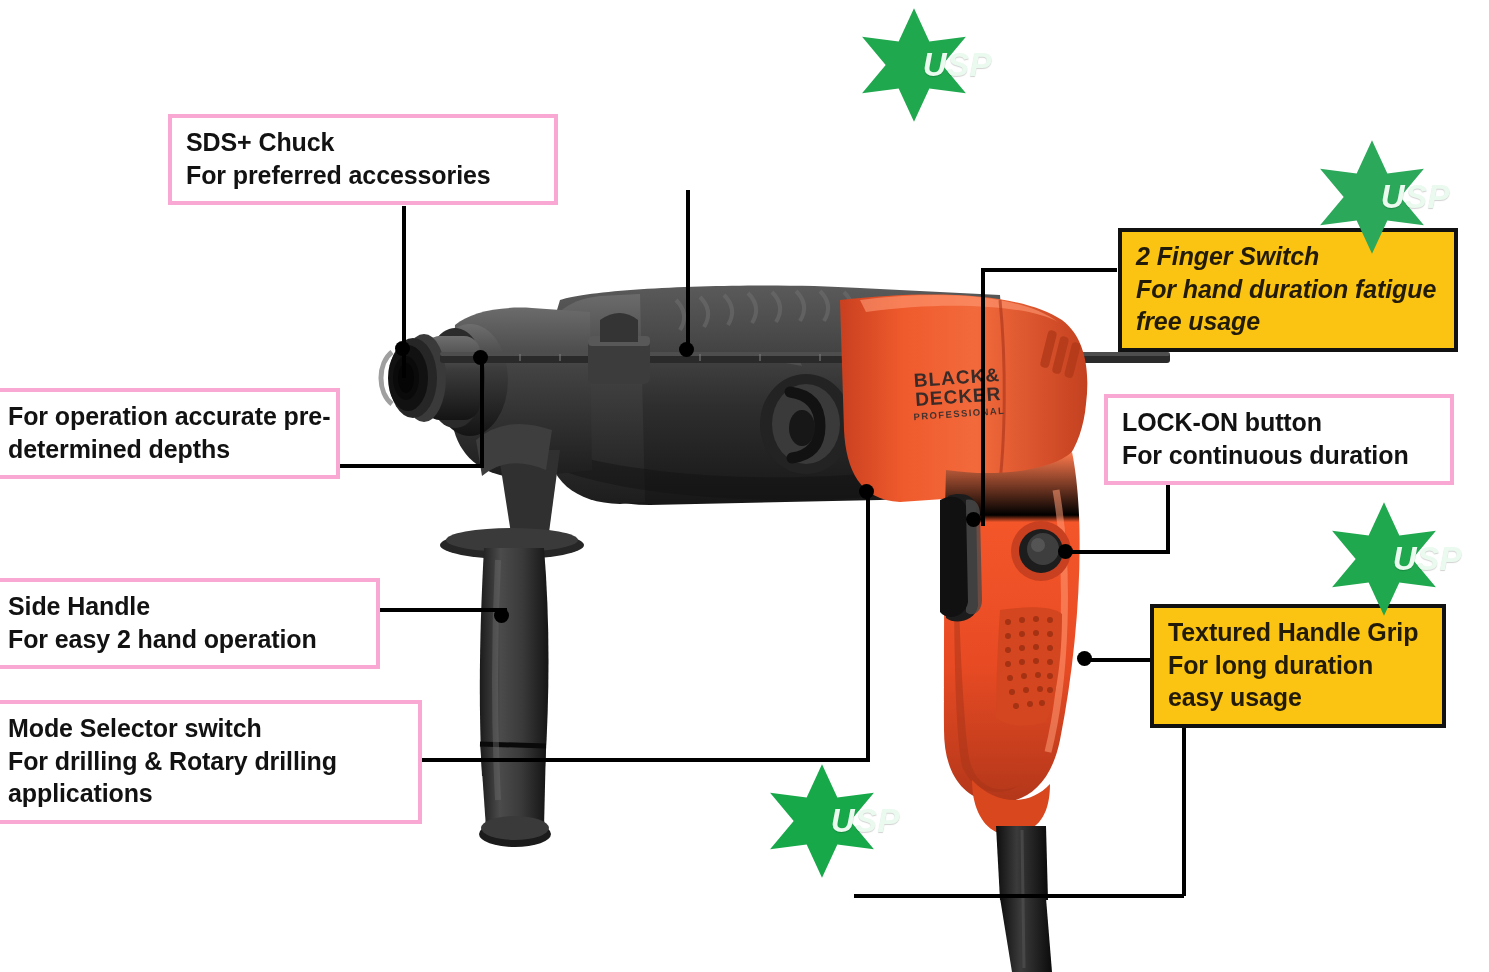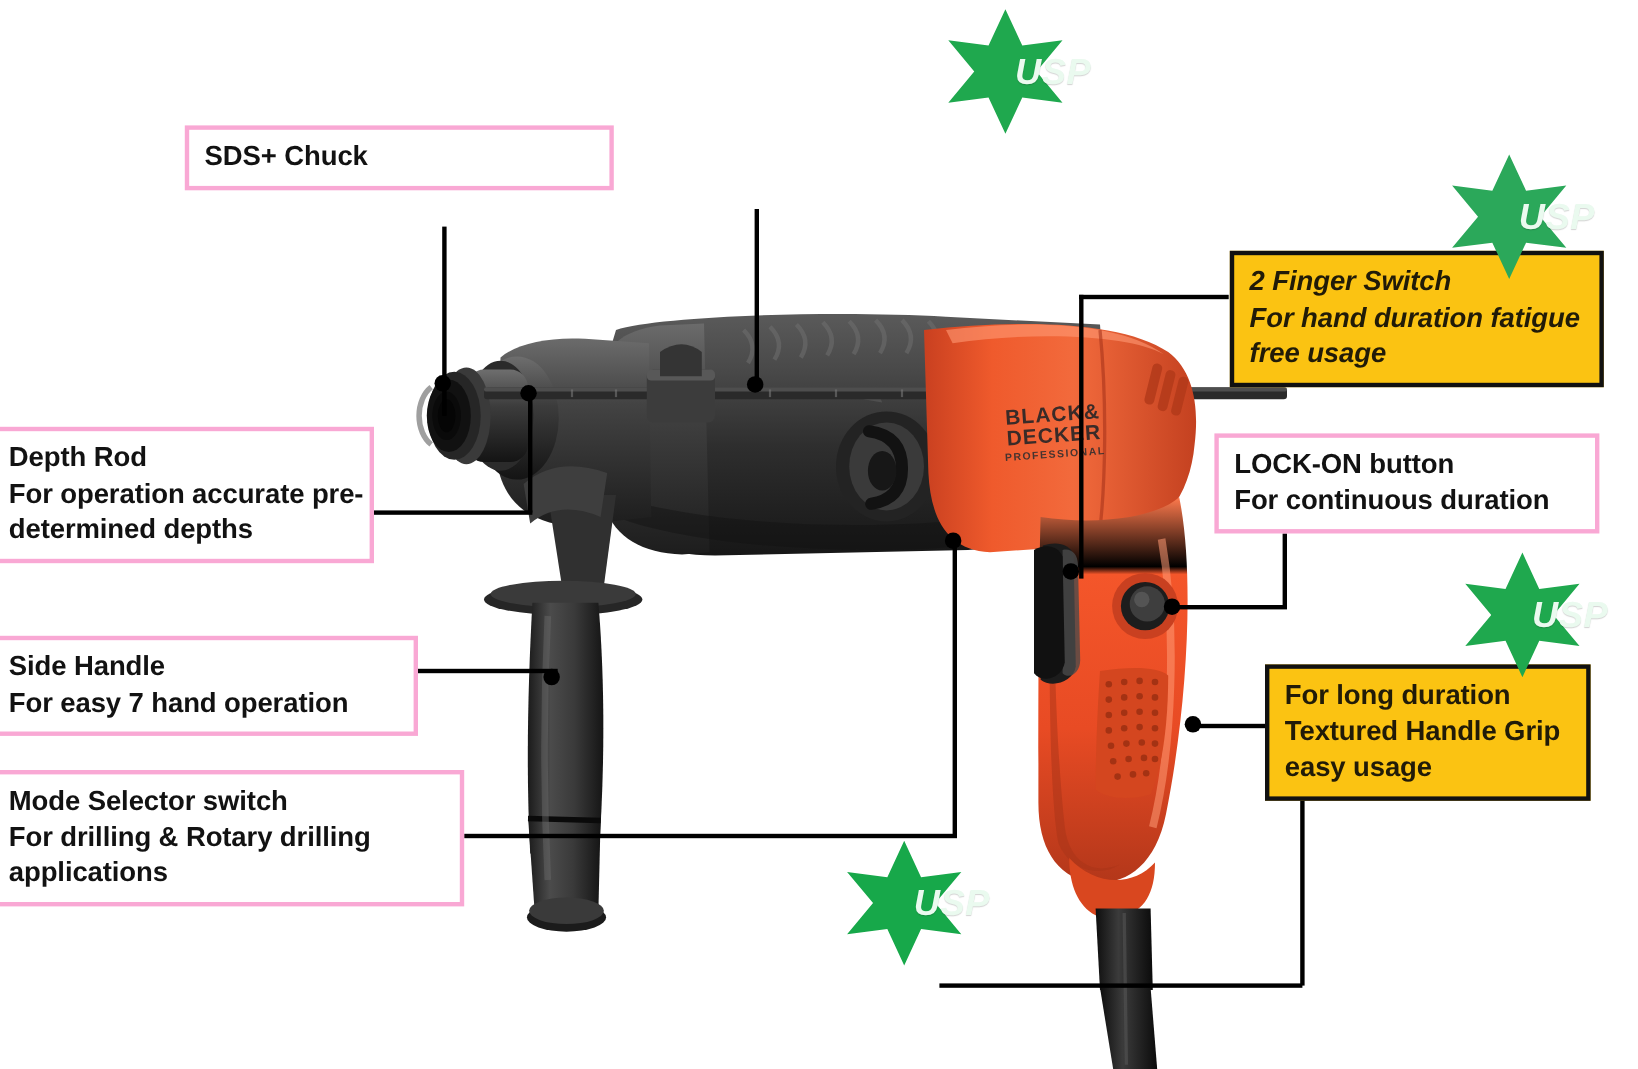--- a/index.html
+++ b/index.html
@@ -360,48 +360,48 @@
 
   <div class="lead h" style="left:420px; top:758px; width:450px;"></div>
   <div class="lead v" style="left:866px; top:492px; height:268px;"></div>
   <div class="dot" style="left:859px; top:484px;"></div>
 
   <div class="lead h" style="left:854px; top:894px; width:330px;"></div>
   <div class="lead v" style="left:1182px; top:722px; height:174px;"></div>
 
   <div class="callout" style="left:168px; top:114px; width:390px;">
     <span class="ln">SDS+ Chuck</span>
+    <span class="ln">For preferred accessories</span>
   </div>
 
 
   <div class="callout usp-box thickb" style="left:1118px; top:228px; width:340px;font-style:italic;">
     <span class="ln">2 Finger Switch</span>
     <span class="ln">For hand duration fatigue</span>
     <span class="ln">free usage</span>
   </div>
 
   <div class="callout" style="left:-10px; top:388px; width:350px;">
-    <span class="ln">Depth Rod</span>
     <span class="ln">For operation accurate pre-</span>
     <span class="ln">determined depths</span>
   </div>
 
   <div class="callout" style="left:1104px; top:394px; width:350px;">
     <span class="ln">LOCK-ON button</span>
     <span class="ln">For continuous duration</span>
   </div>
 
   <div class="callout" style="left:-10px; top:578px; width:390px;">
     <span class="ln">Side Handle</span>
-    <span class="ln">For easy 7 hand operation</span>
+    <span class="ln">For easy 2 hand operation</span>
   </div>
 
   <div class="callout usp-box thickb" style="left:1150px; top:604px; width:296px;">
+    <span class="ln">Textured Handle Grip</span>
     <span class="ln">For long duration</span>
-    <span class="ln">Textured Handle Grip</span>
     <span class="ln">easy usage</span>
   </div>
 
   <div class="callout" style="left:-10px; top:700px; width:432px;">
     <span class="ln">Mode Selector switch</span>
     <span class="ln">For drilling &amp; Rotary drilling</span>
     <span class="ln">applications</span>
   </div>
 
   <div class="usp-star" style="left:836px; top:6px; width:156px; height:118px;">

